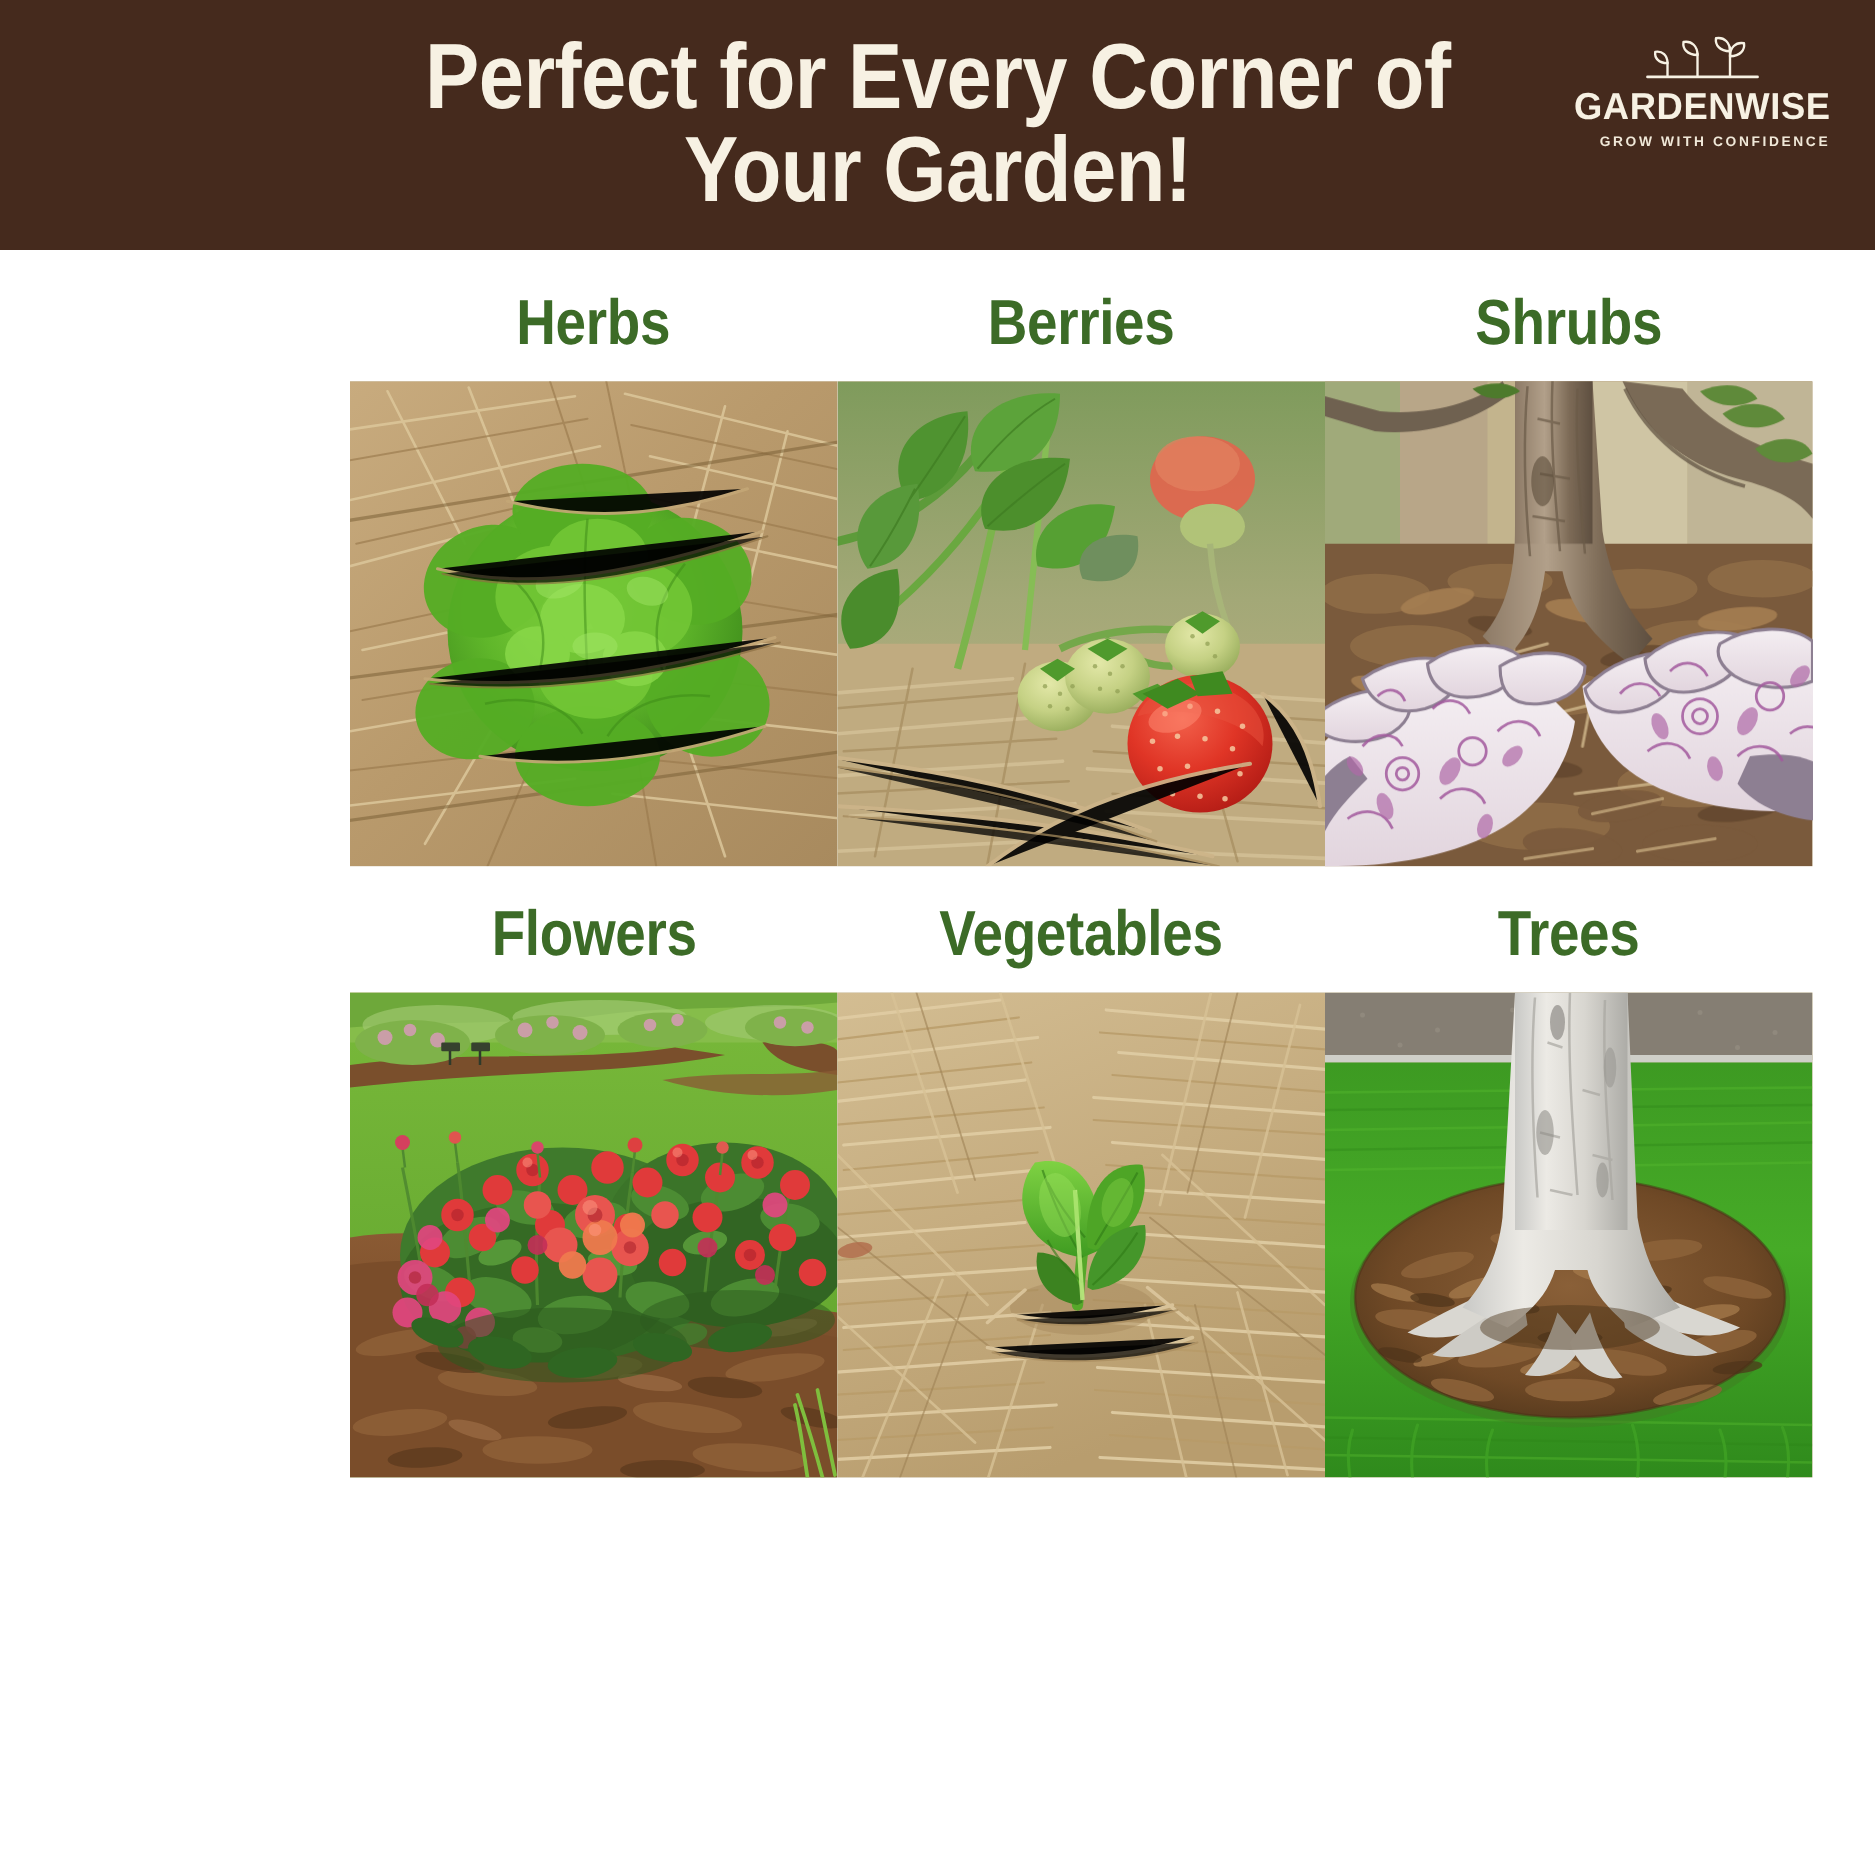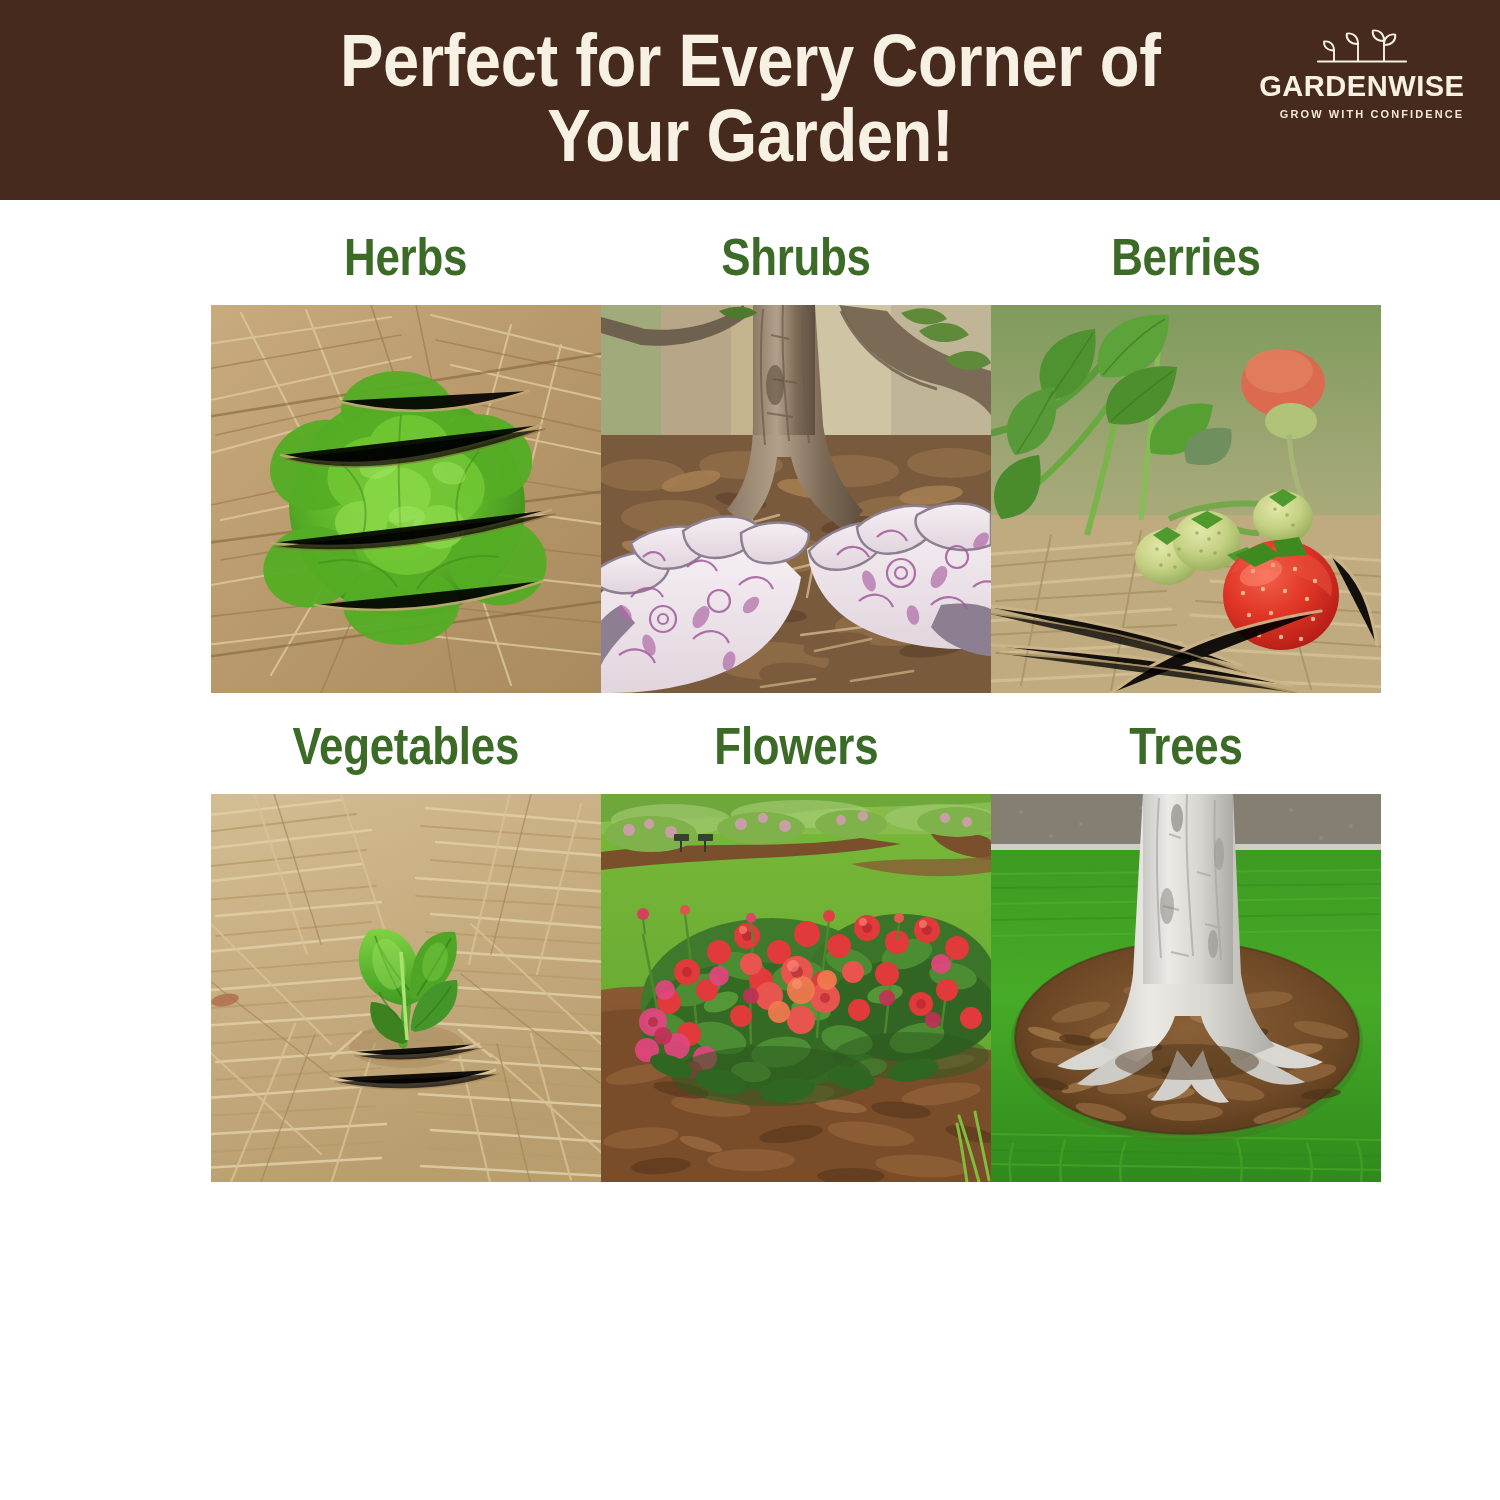--- a/index.html
+++ b/index.html
@@ -76,23 +76,22 @@
 
   
   .grid-area {
     flex:1 1 auto;
     position:relative;
     background:#ffffff;
     padding:32px 50px 0 50px;
   }
   .row {
     display:flex;
-    justify-content:center;
+    justify-content:flex-end;
     width:1400px;
-    margin-left:46px;
   }
   .row + .row { margin-top:28px; }
   .cell { width:390px; display:flex; flex-direction:column; align-items:center; }
   .cell-label {
     color:#3C6B27;
     font-weight:bold;
     font-size:51px;
     line-height:1;
     letter-spacing:-0.3px;
     transform:scaleX(0.86);
@@ -265,185 +264,20 @@
 
             <g stroke="#c4a777" stroke-width="2.4" stroke-linecap="round" opacity="0.9">
               <path d="M70 150 C150 170 240 150 330 120"></path>
               <path d="M60 238 C150 248 250 232 340 205"></path>
               <path d="M104 300 C180 312 260 300 332 276"></path>
               <path d="M126 96 C190 112 250 108 318 86"></path>
             </g>
             <g stroke="#8d7043" stroke-width="1.5" stroke-linecap="round" opacity="0.7">
               <path d="M74 154 C154 174 244 154 334 124"></path>
               <path d="M64 242 C154 252 254 236 344 209"></path>
-            </g>
-          </svg>
-        </div>
-      </div>
-
-      <div class="cell">
-        <div class="cell-label">Shrubs</div>
-        <div class="tile">
-          <svg viewBox="0 0 390 388" preserveAspectRatio="xMidYMid slice">
-            <defs>
-              <linearGradient id="trunkG" x1="0" y1="0" x2="1" y2="0">
-                <stop offset="0%" stop-color="#8d7a66"></stop>
-                <stop offset="38%" stop-color="#b2a08a"></stop>
-                <stop offset="70%" stop-color="#7d6b57"></stop>
-                <stop offset="100%" stop-color="#5e4f40"></stop>
-              </linearGradient>
-              <linearGradient id="gloveG" x1="0" y1="0" x2="0" y2="1">
-                <stop offset="0%" stop-color="#f4eef2"></stop>
-                <stop offset="100%" stop-color="#e2d5de"></stop>
-              </linearGradient>
-            </defs>
-
-            <rect width="390" height="388" fill="#a78f6f"></rect>
-            <rect width="390" height="160" fill="#c3b48d"></rect>
-            <rect x="0" y="0" width="60" height="150" fill="#9aa877" opacity="0.85"></rect>
-            <rect x="60" y="0" width="70" height="150" fill="#b8a688"></rect>
-            <rect x="198" y="0" width="92" height="142" fill="#cfc5a4"></rect>
-            <rect x="290" y="0" width="100" height="150" fill="#c0b596"></rect>
-
-            <rect y="130" width="390" height="258" fill="#7a5a3c"></rect>
-            <g fill="#8c6a45">
-              <ellipse cx="40" cy="170" rx="44" ry="16"></ellipse>
-                <ellipse cx="140" cy="160" rx="42" ry="14"></ellipse>
-              <ellipse cx="250" cy="166" rx="48" ry="16"></ellipse>
-                <ellipse cx="350" cy="158" rx="44" ry="15"></ellipse>
-              <ellipse cx="70" cy="212" rx="50" ry="17"></ellipse>
-                <ellipse cx="300" cy="208" rx="52" ry="17"></ellipse>
-              <ellipse cx="180" cy="250" rx="54" ry="18"></ellipse>
-                <ellipse cx="340" cy="258" rx="48" ry="17"></ellipse>
-              <ellipse cx="60" cy="300" rx="52" ry="18"></ellipse>
-                <ellipse cx="290" cy="322" rx="56" ry="19"></ellipse>
-              <ellipse cx="170" cy="356" rx="58" ry="19"></ellipse>
-            </g>
-            <g fill="#a57e52" opacity="0.9">
-              <ellipse cx="90" cy="176" rx="30" ry="9" transform="rotate(-12 90 176)"></ellipse>
-              <ellipse cx="210" cy="184" rx="34" ry="9" transform="rotate(8 210 184)"></ellipse>
-              <ellipse cx="330" cy="190" rx="32" ry="9" transform="rotate(-6 330 190)"></ellipse>
-              <ellipse cx="50" cy="246" rx="30" ry="8" transform="rotate(14 50 246)"></ellipse>
-              <ellipse cx="300" cy="250" rx="36" ry="9" transform="rotate(-10 300 250)"></ellipse>
-              <ellipse cx="120" cy="290" rx="34" ry="9" transform="rotate(6 120 290)"></ellipse>
-              <ellipse cx="340" cy="300" rx="30" ry="8" transform="rotate(-14 340 300)"></ellipse>
-            </g>
-            <g fill="#5d432b" opacity="0.7">
-              <ellipse cx="140" cy="196" rx="26" ry="7" transform="rotate(10 140 196)"></ellipse>
-              <ellipse cx="250" cy="220" rx="30" ry="8" transform="rotate(-8 250 220)"></ellipse>
-              <ellipse cx="70" cy="262" rx="28" ry="7" transform="rotate(12 70 262)"></ellipse>
-              <ellipse cx="330" cy="344" rx="32" ry="8" transform="rotate(-6 330 344)"></ellipse>
-              <ellipse cx="180" cy="310" rx="26" ry="7" transform="rotate(4 180 310)"></ellipse>
-            </g>
-
-            <g stroke="#cdb489" stroke-width="2.4" stroke-linecap="round" opacity="0.85">
-              <path d="M120 226 L178 210"></path>
-                <path d="M160 272 L216 258"></path>
-                <path d="M250 238 L310 228"></path>
-              <path d="M300 300 L360 288"></path>
-                <path d="M60 330 L118 318"></path>
-                <path d="M200 330 L262 322"></path>
-              <path d="M150 196 L152 238"></path>
-                <path d="M214 250 L206 292"></path>
-            </g>
-
-            <path d="M152 0 L214 0 L222 120 C228 160 244 186 262 206 L244 226 C216 206 196 182 190 152 L176 152 C172 184 162 206 144 222 L126 204 C144 184 152 156 152 116 Z" fill="url(#trunkG)"></path>
-            <rect x="152" y="0" width="62" height="130" fill="url(#trunkG)"></rect>
-
-            <g stroke="#6b5b48" stroke-width="2" fill="none" opacity="0.7">
-              <path d="M162 4 C158 50 160 96 164 140"></path>
-              <path d="M182 0 C180 46 184 92 188 136"></path>
-              <path d="M202 6 C200 52 204 96 208 138"></path>
-              <path d="M170 30 L188 34"></path>
-                <path d="M172 74 L196 78"></path>
-                <path d="M166 108 L192 112"></path>
-            </g>
-            <ellipse cx="174" cy="80" rx="9" ry="20" fill="#5c4c3a" opacity="0.6"></ellipse>
-
-            <path d="M238 0 C256 40 286 66 330 78 C362 86 380 96 390 110 L390 66 C356 56 312 40 286 6 Z" fill="#7a6a56"></path>
-            <path d="M240 6 C258 44 292 72 336 84" stroke="#5d4f3e" stroke-width="3" fill="none" opacity="0.7"></path>
-
-            <path d="M148 10 C120 32 82 44 40 40 L0 28 L0 12 L44 24 C86 28 122 16 142 0 Z" fill="#6f6150"></path>
-
-            <g fill="#5f8a3a">
-              <path d="M318 26 C336 14 358 16 368 30 C352 40 330 40 318 26 Z"></path>
-              <path d="M344 54 C362 42 384 44 390 58 C376 68 356 68 344 54 Z"></path>
-              <path d="M300 8 C318 0 338 2 346 14 C332 22 312 22 300 8 Z"></path>
-            </g>
-            <g fill="#4d7a2c">
-              <path d="M118 6 C132 0 148 0 156 8 C144 16 128 16 118 6 Z"></path>
-            </g>
-
-            <g>
-              <path d="M-10 300 C10 272 44 254 78 248 C112 242 150 244 182 254 L200 272 C196 300 180 330 150 352 C116 376 62 388 10 388 L-10 388 Z" fill="url(#gloveG)"></path>
-
-              <g fill="url(#gloveG)" stroke="#8d7f92" stroke-width="2.5">
-                <path d="M-6 266 C14 250 44 242 66 250 C72 262 66 276 48 284 C26 292 4 288 -6 278 Z"></path>
-                <path d="M30 238 C52 222 86 216 106 228 C110 242 100 256 80 262 C56 268 36 258 30 238 Z"></path>
-                <path d="M82 226 C104 210 138 206 156 220 C158 234 146 248 124 252 C100 256 84 246 82 226 Z"></path>
-                <path d="M140 228 C162 214 194 214 208 228 C208 244 194 256 172 258 C148 260 140 248 140 228 Z"></path>
-              </g>
-
-              <path d="M-10 330 C-2 316 8 306 20 300 L34 318 C22 330 8 344 0 360 Z" fill="#8d7f92"></path>
-
-              <g fill="none" stroke="#a35a9e" stroke-width="2.2" opacity="0.85">
-                <circle cx="62" cy="314" r="13"></circle>
-                  <circle cx="62" cy="314" r="5"></circle>
-                <circle cx="118" cy="296" r="11"></circle>
-                <path d="M30 292 C40 280 56 280 62 292"></path>
-                <path d="M92 334 C104 322 122 324 128 338"></path>
-                <path d="M18 350 C32 340 48 344 54 358"></path>
-                <path d="M138 280 C150 268 166 270 172 284"></path>
-                <path d="M86 262 C96 252 110 254 116 266"></path>
-                <path d="M42 252 C50 244 60 246 64 256"></path>
-              </g>
-              <g fill="#b06aa8" opacity="0.7">
-                <ellipse cx="100" cy="312" rx="7" ry="12" transform="rotate(30 100 312)"></ellipse>
-                <ellipse cx="48" cy="340" rx="6" ry="11" transform="rotate(-20 48 340)"></ellipse>
-                <ellipse cx="150" cy="300" rx="6" ry="10" transform="rotate(44 150 300)"></ellipse>
-                <ellipse cx="24" cy="308" rx="5" ry="9" transform="rotate(-36 24 308)"></ellipse>
-                <ellipse cx="128" cy="356" rx="6" ry="10" transform="rotate(16 128 356)"></ellipse>
-              </g>
-            </g>
-
-            <g>
-              <path d="M206 244 C240 222 286 210 330 212 C360 214 390 222 402 236 L402 340 C360 348 310 344 268 326 C232 310 210 282 206 244 Z" fill="url(#gloveG)"></path>
-              <g fill="url(#gloveG)" stroke="#8d7f92" stroke-width="2.5">
-                <path d="M208 246 C226 226 256 214 282 218 C288 232 280 250 258 260 C232 270 212 264 208 246 Z"></path>
-                <path d="M256 222 C276 204 310 196 334 204 C340 220 328 238 304 246 C278 254 258 244 256 222 Z"></path>
-                <path d="M316 210 C338 196 372 194 390 208 L390 240 C370 248 344 246 328 236 C316 228 312 218 316 210 Z"></path>
-              </g>
-              <path d="M340 300 C368 296 390 300 402 312 L402 352 C372 352 344 340 330 322 Z" fill="#8d7f92"></path>
-              <g fill="none" stroke="#a35a9e" stroke-width="2.2" opacity="0.85">
-                <circle cx="300" cy="268" r="14"></circle>
-                  <circle cx="300" cy="268" r="6"></circle>
-                <circle cx="356" cy="252" r="11"></circle>
-                <path d="M236 250 C246 238 262 240 268 252"></path>
-                <path d="M330 300 C342 288 360 290 366 304"></path>
-                <path d="M258 296 C270 286 286 288 292 302"></path>
-                <path d="M372 282 C384 272 398 276 402 288"></path>
-                <path d="M276 232 C286 222 300 224 306 236"></path>
-              </g>
-              <g fill="#b06aa8" opacity="0.7">
-                <ellipse cx="338" cy="272" rx="7" ry="12" transform="rotate(28 338 272)"></ellipse>
-                <ellipse cx="268" cy="276" rx="6" ry="11" transform="rotate(-22 268 276)"></ellipse>
-                <ellipse cx="380" cy="236" rx="6" ry="10" transform="rotate(40 380 236)"></ellipse>
-                <ellipse cx="312" cy="310" rx="6" ry="10" transform="rotate(-14 312 310)"></ellipse>
-              </g>
-            </g>
-
-            <g fill="#7a5a3c" opacity="0.9">
-              <ellipse cx="236" cy="340" rx="34" ry="12" transform="rotate(-8 236 340)"></ellipse>
-              <ellipse cx="198" cy="372" rx="40" ry="14" transform="rotate(6 198 372)"></ellipse>
-              <ellipse cx="300" cy="370" rx="46" ry="15"></ellipse>
-            </g>
-            <g stroke="#c4a87c" stroke-width="2.6" stroke-linecap="round" opacity="0.8">
-              <path d="M214 346 L270 334"></path>
-                <path d="M250 376 L312 366"></path>
-                <path d="M160 382 L214 374"></path>
             </g>
           </svg>
         </div>
       </div>
 
       <div class="cell">
         <div class="cell-label">Berries</div>
         <div class="tile">
           <svg viewBox="0 0 390 388" preserveAspectRatio="xMidYMid slice">
             <defs>
@@ -591,154 +425,188 @@
               <path d="M340 250 C368 270 380 300 386 340"></path>
             </g>
             <g stroke="#a58a5c" stroke-width="1.8" stroke-linecap="round" opacity="0.75">
               <path d="M-5 308 C95 320 175 338 255 368"></path>
               <path d="M5 348 C105 354 205 364 305 388"></path>
             </g>
           </svg>
         </div>
       </div>
 
-    </div>
-
-    <div class="row">
-
       <div class="cell">
-        <div class="cell-label">Vegetables</div>
+        <div class="cell-label">Shrubs</div>
         <div class="tile">
           <svg viewBox="0 0 390 388" preserveAspectRatio="xMidYMid slice">
             <defs>
-              <linearGradient id="strawbg2" x1="0" y1="0" x2="0.4" y2="1">
-                <stop offset="0%" stop-color="#d3bd92"></stop>
-                <stop offset="50%" stop-color="#c6ad80"></stop>
-                <stop offset="100%" stop-color="#b89d6e"></stop>
+              <linearGradient id="trunkG" x1="0" y1="0" x2="1" y2="0">
+                <stop offset="0%" stop-color="#8d7a66"></stop>
+                <stop offset="38%" stop-color="#b2a08a"></stop>
+                <stop offset="70%" stop-color="#7d6b57"></stop>
+                <stop offset="100%" stop-color="#5e4f40"></stop>
               </linearGradient>
-              <linearGradient id="sproutG" x1="0" y1="0" x2="0" y2="1">
-                <stop offset="0%" stop-color="#7fd243"></stop>
-                <stop offset="100%" stop-color="#3f9b21"></stop>
+              <linearGradient id="gloveG" x1="0" y1="0" x2="0" y2="1">
+                <stop offset="0%" stop-color="#f4eef2"></stop>
+                <stop offset="100%" stop-color="#e2d5de"></stop>
               </linearGradient>
             </defs>
-            <rect width="390" height="388" fill="url(#strawbg2)"></rect>
-
-            <g stroke="#e0cda4" stroke-width="2.6" stroke-linecap="round" opacity="0.9">
-              <path d="M-10 22 L130 6"></path>
-                <path d="M0 54 L160 36"></path>
-                <path d="M-8 88 L150 70"></path>
-              <path d="M5 122 L170 108"></path>
-                <path d="M-5 158 L160 142"></path>
-                <path d="M0 196 L150 184"></path>
-              <path d="M-10 232 L165 220"></path>
-                <path d="M5 268 L170 256"></path>
-                <path d="M-5 304 L160 292"></path>
-              <path d="M0 340 L175 330"></path>
-                <path d="M-8 374 L170 364"></path>
-              <path d="M215 14 L398 30"></path>
-                <path d="M225 48 L396 62"></path>
-                <path d="M205 84 L398 98"></path>
-              <path d="M220 120 L397 134"></path>
-                <path d="M210 156 L395 168"></path>
-                <path d="M225 192 L398 204"></path>
-              <path d="M205 228 L396 240"></path>
-                <path d="M218 264 L397 276"></path>
-                <path d="M208 300 L395 312"></path>
-              <path d="M220 336 L398 348"></path>
-                <path d="M210 372 L396 382"></path>
-            </g>
-            <g stroke="#b89b68" stroke-width="1.8" stroke-linecap="round" opacity="0.8">
-              <path d="M-5 38 L145 20"></path>
-                <path d="M0 72 L155 56"></path>
-                <path d="M-5 106 L165 92"></path>
-              <path d="M5 142 L160 128"></path>
-                <path d="M-5 178 L150 166"></path>
-                <path d="M0 214 L165 202"></path>
-              <path d="M-5 250 L160 238"></path>
-                <path d="M5 286 L170 274"></path>
-                <path d="M-5 322 L165 312"></path>
-              <path d="M0 358 L172 348"></path>
-              <path d="M210 32 L398 46"></path>
-                <path d="M220 66 L396 80"></path>
-                <path d="M205 102 L398 114"></path>
-              <path d="M215 138 L397 150"></path>
-                <path d="M208 174 L395 186"></path>
-                <path d="M220 210 L398 222"></path>
-              <path d="M205 246 L396 258"></path>
-                <path d="M215 282 L397 294"></path>
-                <path d="M206 318 L395 330"></path>
-              <path d="M218 354 L398 366"></path>
-            </g>
-
-            <g stroke="#d8c296" stroke-width="2.2" stroke-linecap="round" opacity="0.8">
-              <path d="M40 -10 L96 160"></path>
-                <path d="M130 0 L178 150"></path>
-                <path d="M300 -5 L258 170"></path>
-              <path d="M370 10 L326 180"></path>
-                <path d="M20 388 L84 230"></path>
-                <path d="M120 390 L164 250"></path>
-              <path d="M280 392 L246 250"></path>
-                <path d="M360 386 L320 240"></path>
-              <path d="M-10 120 L120 250"></path>
-                <path d="M260 130 L390 250"></path>
-              <path d="M-10 250 L110 360"></path>
-                <path d="M280 260 L392 360"></path>
-            </g>
-            <g stroke="#9e8256" stroke-width="1.5" stroke-linecap="round" opacity="0.6">
-              <path d="M60 -10 L110 150"></path>
-                <path d="M320 0 L280 160"></path>
-              <path d="M50 388 L104 240"></path>
-                <path d="M320 392 L286 250"></path>
-              <path d="M-10 180 L130 290"></path>
-                <path d="M250 180 L390 290"></path>
-            </g>
-
-            <ellipse cx="196" cy="252" rx="58" ry="22" fill="#a5875a" opacity="0.45"></ellipse>
+
+            <rect width="390" height="388" fill="#a78f6f"></rect>
+            <rect width="390" height="160" fill="#c3b48d"></rect>
+            <rect x="0" y="0" width="60" height="150" fill="#9aa877" opacity="0.85"></rect>
+            <rect x="60" y="0" width="70" height="150" fill="#b8a688"></rect>
+            <rect x="198" y="0" width="92" height="142" fill="#cfc5a4"></rect>
+            <rect x="290" y="0" width="100" height="150" fill="#c0b596"></rect>
+
+            <rect y="130" width="390" height="258" fill="#7a5a3c"></rect>
+            <g fill="#8c6a45">
+              <ellipse cx="40" cy="170" rx="44" ry="16"></ellipse>
+                <ellipse cx="140" cy="160" rx="42" ry="14"></ellipse>
+              <ellipse cx="250" cy="166" rx="48" ry="16"></ellipse>
+                <ellipse cx="350" cy="158" rx="44" ry="15"></ellipse>
+              <ellipse cx="70" cy="212" rx="50" ry="17"></ellipse>
+                <ellipse cx="300" cy="208" rx="52" ry="17"></ellipse>
+              <ellipse cx="180" cy="250" rx="54" ry="18"></ellipse>
+                <ellipse cx="340" cy="258" rx="48" ry="17"></ellipse>
+              <ellipse cx="60" cy="300" rx="52" ry="18"></ellipse>
+                <ellipse cx="290" cy="322" rx="56" ry="19"></ellipse>
+              <ellipse cx="170" cy="356" rx="58" ry="19"></ellipse>
+            </g>
+            <g fill="#a57e52" opacity="0.9">
+              <ellipse cx="90" cy="176" rx="30" ry="9" transform="rotate(-12 90 176)"></ellipse>
+              <ellipse cx="210" cy="184" rx="34" ry="9" transform="rotate(8 210 184)"></ellipse>
+              <ellipse cx="330" cy="190" rx="32" ry="9" transform="rotate(-6 330 190)"></ellipse>
+              <ellipse cx="50" cy="246" rx="30" ry="8" transform="rotate(14 50 246)"></ellipse>
+              <ellipse cx="300" cy="250" rx="36" ry="9" transform="rotate(-10 300 250)"></ellipse>
+              <ellipse cx="120" cy="290" rx="34" ry="9" transform="rotate(6 120 290)"></ellipse>
+              <ellipse cx="340" cy="300" rx="30" ry="8" transform="rotate(-14 340 300)"></ellipse>
+            </g>
+            <g fill="#5d432b" opacity="0.7">
+              <ellipse cx="140" cy="196" rx="26" ry="7" transform="rotate(10 140 196)"></ellipse>
+              <ellipse cx="250" cy="220" rx="30" ry="8" transform="rotate(-8 250 220)"></ellipse>
+              <ellipse cx="70" cy="262" rx="28" ry="7" transform="rotate(12 70 262)"></ellipse>
+              <ellipse cx="330" cy="344" rx="32" ry="8" transform="rotate(-6 330 344)"></ellipse>
+              <ellipse cx="180" cy="310" rx="26" ry="7" transform="rotate(4 180 310)"></ellipse>
+            </g>
+
+            <g stroke="#cdb489" stroke-width="2.4" stroke-linecap="round" opacity="0.85">
+              <path d="M120 226 L178 210"></path>
+                <path d="M160 272 L216 258"></path>
+                <path d="M250 238 L310 228"></path>
+              <path d="M300 300 L360 288"></path>
+                <path d="M60 330 L118 318"></path>
+                <path d="M200 330 L262 322"></path>
+              <path d="M150 196 L152 238"></path>
+                <path d="M214 250 L206 292"></path>
+            </g>
+
+            <path d="M152 0 L214 0 L222 120 C228 160 244 186 262 206 L244 226 C216 206 196 182 190 152 L176 152 C172 184 162 206 144 222 L126 204 C144 184 152 156 152 116 Z" fill="url(#trunkG)"></path>
+            <rect x="152" y="0" width="62" height="130" fill="url(#trunkG)"></rect>
+
+            <g stroke="#6b5b48" stroke-width="2" fill="none" opacity="0.7">
+              <path d="M162 4 C158 50 160 96 164 140"></path>
+              <path d="M182 0 C180 46 184 92 188 136"></path>
+              <path d="M202 6 C200 52 204 96 208 138"></path>
+              <path d="M170 30 L188 34"></path>
+                <path d="M172 74 L196 78"></path>
+                <path d="M166 108 L192 112"></path>
+            </g>
+            <ellipse cx="174" cy="80" rx="9" ry="20" fill="#5c4c3a" opacity="0.6"></ellipse>
+
+            <path d="M238 0 C256 40 286 66 330 78 C362 86 380 96 390 110 L390 66 C356 56 312 40 286 6 Z" fill="#7a6a56"></path>
+            <path d="M240 6 C258 44 292 72 336 84" stroke="#5d4f3e" stroke-width="3" fill="none" opacity="0.7"></path>
+
+            <path d="M148 10 C120 32 82 44 40 40 L0 28 L0 12 L44 24 C86 28 122 16 142 0 Z" fill="#6f6150"></path>
+
+            <g fill="#5f8a3a">
+              <path d="M318 26 C336 14 358 16 368 30 C352 40 330 40 318 26 Z"></path>
+              <path d="M344 54 C362 42 384 44 390 58 C376 68 356 68 344 54 Z"></path>
+              <path d="M300 8 C318 0 338 2 346 14 C332 22 312 22 300 8 Z"></path>
+            </g>
+            <g fill="#4d7a2c">
+              <path d="M118 6 C132 0 148 0 156 8 C144 16 128 16 118 6 Z"></path>
+            </g>
 
             <g>
-
-              <path d="M192 250 C194 226 196 206 198 190" stroke="#56a82a" stroke-width="9" fill="none" stroke-linecap="round"></path>
-
-              <path d="M196 212 C150 206 136 164 158 136 C192 128 214 158 210 206 Z" fill="url(#sproutG)"></path>
-
-              <path d="M206 206 C234 198 252 168 244 138 C214 134 196 164 200 204 Z" fill="#4ea526"></path>
-
-              <path d="M204 238 C232 234 250 212 246 186 C218 186 200 208 200 236 Z" fill="#45962a"></path>
-
-              <path d="M192 250 C168 246 156 228 160 208 C182 208 194 226 196 248 Z" fill="#3c8320"></path>
-
-              <g stroke="#2f7a16" stroke-width="1.8" fill="none" opacity="0.6">
-                <path d="M196 212 C182 190 172 166 164 142"></path>
-                <path d="M198 196 C186 182 176 168 168 152"></path>
-                <path d="M196 232 C184 222 174 210 168 198"></path>
-                <path d="M206 202 C218 182 230 162 240 144"></path>
-                <path d="M204 234 C218 222 230 208 240 192"></path>
-              </g>
-
-              <path d="M196 246 C194 214 192 184 190 158" stroke="#c2ec86" stroke-width="3.5" fill="none" opacity="0.85"></path>
-
-              <ellipse cx="178" cy="170" rx="16" ry="26" fill="#9ae05a" opacity="0.45" transform="rotate(-14 178 170)"></ellipse>
-              <ellipse cx="224" cy="168" rx="12" ry="20" fill="#8ed94e" opacity="0.35" transform="rotate(16 224 168)"></ellipse>
-            </g>
-
-            <g stroke="#dcc79e" stroke-width="2.8" stroke-linecap="round" opacity="0.9">
-              <path d="M140 258 C180 266 230 262 268 250"></path>
-              <path d="M120 284 C170 296 240 292 284 276"></path>
-              <path d="M150 238 L120 264"></path>
-              <path d="M248 236 L280 262"></path>
-            </g>
-            <g stroke="#a98c5e" stroke-width="1.6" stroke-linecap="round" opacity="0.7">
-              <path d="M144 262 C184 270 234 266 272 254"></path>
-              <path d="M124 288 C174 300 244 296 288 280"></path>
-            </g>
-
-            <ellipse cx="14" cy="206" rx="14" ry="6" fill="#b06a4a" opacity="0.8" transform="rotate(-10 14 206)"></ellipse>
+              <path d="M-10 300 C10 272 44 254 78 248 C112 242 150 244 182 254 L200 272 C196 300 180 330 150 352 C116 376 62 388 10 388 L-10 388 Z" fill="url(#gloveG)"></path>
+
+              <g fill="url(#gloveG)" stroke="#8d7f92" stroke-width="2.5">
+                <path d="M-6 266 C14 250 44 242 66 250 C72 262 66 276 48 284 C26 292 4 288 -6 278 Z"></path>
+                <path d="M30 238 C52 222 86 216 106 228 C110 242 100 256 80 262 C56 268 36 258 30 238 Z"></path>
+                <path d="M82 226 C104 210 138 206 156 220 C158 234 146 248 124 252 C100 256 84 246 82 226 Z"></path>
+                <path d="M140 228 C162 214 194 214 208 228 C208 244 194 256 172 258 C148 260 140 248 140 228 Z"></path>
+              </g>
+
+              <path d="M-10 330 C-2 316 8 306 20 300 L34 318 C22 330 8 344 0 360 Z" fill="#8d7f92"></path>
+
+              <g fill="none" stroke="#a35a9e" stroke-width="2.2" opacity="0.85">
+                <circle cx="62" cy="314" r="13"></circle>
+                  <circle cx="62" cy="314" r="5"></circle>
+                <circle cx="118" cy="296" r="11"></circle>
+                <path d="M30 292 C40 280 56 280 62 292"></path>
+                <path d="M92 334 C104 322 122 324 128 338"></path>
+                <path d="M18 350 C32 340 48 344 54 358"></path>
+                <path d="M138 280 C150 268 166 270 172 284"></path>
+                <path d="M86 262 C96 252 110 254 116 266"></path>
+                <path d="M42 252 C50 244 60 246 64 256"></path>
+              </g>
+              <g fill="#b06aa8" opacity="0.7">
+                <ellipse cx="100" cy="312" rx="7" ry="12" transform="rotate(30 100 312)"></ellipse>
+                <ellipse cx="48" cy="340" rx="6" ry="11" transform="rotate(-20 48 340)"></ellipse>
+                <ellipse cx="150" cy="300" rx="6" ry="10" transform="rotate(44 150 300)"></ellipse>
+                <ellipse cx="24" cy="308" rx="5" ry="9" transform="rotate(-36 24 308)"></ellipse>
+                <ellipse cx="128" cy="356" rx="6" ry="10" transform="rotate(16 128 356)"></ellipse>
+              </g>
+            </g>
+
+            <g>
+              <path d="M206 244 C240 222 286 210 330 212 C360 214 390 222 402 236 L402 340 C360 348 310 344 268 326 C232 310 210 282 206 244 Z" fill="url(#gloveG)"></path>
+              <g fill="url(#gloveG)" stroke="#8d7f92" stroke-width="2.5">
+                <path d="M208 246 C226 226 256 214 282 218 C288 232 280 250 258 260 C232 270 212 264 208 246 Z"></path>
+                <path d="M256 222 C276 204 310 196 334 204 C340 220 328 238 304 246 C278 254 258 244 256 222 Z"></path>
+                <path d="M316 210 C338 196 372 194 390 208 L390 240 C370 248 344 246 328 236 C316 228 312 218 316 210 Z"></path>
+              </g>
+              <path d="M340 300 C368 296 390 300 402 312 L402 352 C372 352 344 340 330 322 Z" fill="#8d7f92"></path>
+              <g fill="none" stroke="#a35a9e" stroke-width="2.2" opacity="0.85">
+                <circle cx="300" cy="268" r="14"></circle>
+                  <circle cx="300" cy="268" r="6"></circle>
+                <circle cx="356" cy="252" r="11"></circle>
+                <path d="M236 250 C246 238 262 240 268 252"></path>
+                <path d="M330 300 C342 288 360 290 366 304"></path>
+                <path d="M258 296 C270 286 286 288 292 302"></path>
+                <path d="M372 282 C384 272 398 276 402 288"></path>
+                <path d="M276 232 C286 222 300 224 306 236"></path>
+              </g>
+              <g fill="#b06aa8" opacity="0.7">
+                <ellipse cx="338" cy="272" rx="7" ry="12" transform="rotate(28 338 272)"></ellipse>
+                <ellipse cx="268" cy="276" rx="6" ry="11" transform="rotate(-22 268 276)"></ellipse>
+                <ellipse cx="380" cy="236" rx="6" ry="10" transform="rotate(40 380 236)"></ellipse>
+                <ellipse cx="312" cy="310" rx="6" ry="10" transform="rotate(-14 312 310)"></ellipse>
+              </g>
+            </g>
+
+            <g fill="#7a5a3c" opacity="0.9">
+              <ellipse cx="236" cy="340" rx="34" ry="12" transform="rotate(-8 236 340)"></ellipse>
+              <ellipse cx="198" cy="372" rx="40" ry="14" transform="rotate(6 198 372)"></ellipse>
+              <ellipse cx="300" cy="370" rx="46" ry="15"></ellipse>
+            </g>
+            <g stroke="#c4a87c" stroke-width="2.6" stroke-linecap="round" opacity="0.8">
+              <path d="M214 346 L270 334"></path>
+                <path d="M250 376 L312 366"></path>
+                <path d="M160 382 L214 374"></path>
+            </g>
           </svg>
         </div>
       </div>
+
+    </div>
+
+    <div class="row">
 
       <div class="cell">
         <div class="cell-label">Flowers</div>
         <div class="tile">
           <svg viewBox="0 0 390 388" preserveAspectRatio="xMidYMid slice">
             <defs>
               <linearGradient id="lawnG" x1="0" y1="0" x2="0" y2="1">
                 <stop offset="0%" stop-color="#79b93a"></stop>
                 <stop offset="100%" stop-color="#5da22c"></stop>
               </linearGradient>
@@ -956,20 +824,151 @@
                 <ellipse cx="250" cy="284" rx="24" ry="11" transform="rotate(10 250 284)"></ellipse>
                 <ellipse cx="312" cy="276" rx="26" ry="11" transform="rotate(-10 312 276)"></ellipse>
                 <ellipse cx="70" cy="272" rx="22" ry="10" transform="rotate(20 70 272)"></ellipse>
               </g>
             </g>
           </svg>
         </div>
       </div>
 
       <div class="cell">
+        <div class="cell-label">Vegetables</div>
+        <div class="tile">
+          <svg viewBox="0 0 390 388" preserveAspectRatio="xMidYMid slice">
+            <defs>
+              <linearGradient id="strawbg2" x1="0" y1="0" x2="0.4" y2="1">
+                <stop offset="0%" stop-color="#d3bd92"></stop>
+                <stop offset="50%" stop-color="#c6ad80"></stop>
+                <stop offset="100%" stop-color="#b89d6e"></stop>
+              </linearGradient>
+              <linearGradient id="sproutG" x1="0" y1="0" x2="0" y2="1">
+                <stop offset="0%" stop-color="#7fd243"></stop>
+                <stop offset="100%" stop-color="#3f9b21"></stop>
+              </linearGradient>
+            </defs>
+            <rect width="390" height="388" fill="url(#strawbg2)"></rect>
+
+            <g stroke="#e0cda4" stroke-width="2.6" stroke-linecap="round" opacity="0.9">
+              <path d="M-10 22 L130 6"></path>
+                <path d="M0 54 L160 36"></path>
+                <path d="M-8 88 L150 70"></path>
+              <path d="M5 122 L170 108"></path>
+                <path d="M-5 158 L160 142"></path>
+                <path d="M0 196 L150 184"></path>
+              <path d="M-10 232 L165 220"></path>
+                <path d="M5 268 L170 256"></path>
+                <path d="M-5 304 L160 292"></path>
+              <path d="M0 340 L175 330"></path>
+                <path d="M-8 374 L170 364"></path>
+              <path d="M215 14 L398 30"></path>
+                <path d="M225 48 L396 62"></path>
+                <path d="M205 84 L398 98"></path>
+              <path d="M220 120 L397 134"></path>
+                <path d="M210 156 L395 168"></path>
+                <path d="M225 192 L398 204"></path>
+              <path d="M205 228 L396 240"></path>
+                <path d="M218 264 L397 276"></path>
+                <path d="M208 300 L395 312"></path>
+              <path d="M220 336 L398 348"></path>
+                <path d="M210 372 L396 382"></path>
+            </g>
+            <g stroke="#b89b68" stroke-width="1.8" stroke-linecap="round" opacity="0.8">
+              <path d="M-5 38 L145 20"></path>
+                <path d="M0 72 L155 56"></path>
+                <path d="M-5 106 L165 92"></path>
+              <path d="M5 142 L160 128"></path>
+                <path d="M-5 178 L150 166"></path>
+                <path d="M0 214 L165 202"></path>
+              <path d="M-5 250 L160 238"></path>
+                <path d="M5 286 L170 274"></path>
+                <path d="M-5 322 L165 312"></path>
+              <path d="M0 358 L172 348"></path>
+              <path d="M210 32 L398 46"></path>
+                <path d="M220 66 L396 80"></path>
+                <path d="M205 102 L398 114"></path>
+              <path d="M215 138 L397 150"></path>
+                <path d="M208 174 L395 186"></path>
+                <path d="M220 210 L398 222"></path>
+              <path d="M205 246 L396 258"></path>
+                <path d="M215 282 L397 294"></path>
+                <path d="M206 318 L395 330"></path>
+              <path d="M218 354 L398 366"></path>
+            </g>
+
+            <g stroke="#d8c296" stroke-width="2.2" stroke-linecap="round" opacity="0.8">
+              <path d="M40 -10 L96 160"></path>
+                <path d="M130 0 L178 150"></path>
+                <path d="M300 -5 L258 170"></path>
+              <path d="M370 10 L326 180"></path>
+                <path d="M20 388 L84 230"></path>
+                <path d="M120 390 L164 250"></path>
+              <path d="M280 392 L246 250"></path>
+                <path d="M360 386 L320 240"></path>
+              <path d="M-10 120 L120 250"></path>
+                <path d="M260 130 L390 250"></path>
+              <path d="M-10 250 L110 360"></path>
+                <path d="M280 260 L392 360"></path>
+            </g>
+            <g stroke="#9e8256" stroke-width="1.5" stroke-linecap="round" opacity="0.6">
+              <path d="M60 -10 L110 150"></path>
+                <path d="M320 0 L280 160"></path>
+              <path d="M50 388 L104 240"></path>
+                <path d="M320 392 L286 250"></path>
+              <path d="M-10 180 L130 290"></path>
+                <path d="M250 180 L390 290"></path>
+            </g>
+
+            <ellipse cx="196" cy="252" rx="58" ry="22" fill="#a5875a" opacity="0.45"></ellipse>
+
+            <g>
+
+              <path d="M192 250 C194 226 196 206 198 190" stroke="#56a82a" stroke-width="9" fill="none" stroke-linecap="round"></path>
+
+              <path d="M196 212 C150 206 136 164 158 136 C192 128 214 158 210 206 Z" fill="url(#sproutG)"></path>
+
+              <path d="M206 206 C234 198 252 168 244 138 C214 134 196 164 200 204 Z" fill="#4ea526"></path>
+
+              <path d="M204 238 C232 234 250 212 246 186 C218 186 200 208 200 236 Z" fill="#45962a"></path>
+
+              <path d="M192 250 C168 246 156 228 160 208 C182 208 194 226 196 248 Z" fill="#3c8320"></path>
+
+              <g stroke="#2f7a16" stroke-width="1.8" fill="none" opacity="0.6">
+                <path d="M196 212 C182 190 172 166 164 142"></path>
+                <path d="M198 196 C186 182 176 168 168 152"></path>
+                <path d="M196 232 C184 222 174 210 168 198"></path>
+                <path d="M206 202 C218 182 230 162 240 144"></path>
+                <path d="M204 234 C218 222 230 208 240 192"></path>
+              </g>
+
+              <path d="M196 246 C194 214 192 184 190 158" stroke="#c2ec86" stroke-width="3.5" fill="none" opacity="0.85"></path>
+
+              <ellipse cx="178" cy="170" rx="16" ry="26" fill="#9ae05a" opacity="0.45" transform="rotate(-14 178 170)"></ellipse>
+              <ellipse cx="224" cy="168" rx="12" ry="20" fill="#8ed94e" opacity="0.35" transform="rotate(16 224 168)"></ellipse>
+            </g>
+
+            <g stroke="#dcc79e" stroke-width="2.8" stroke-linecap="round" opacity="0.9">
+              <path d="M140 258 C180 266 230 262 268 250"></path>
+              <path d="M120 284 C170 296 240 292 284 276"></path>
+              <path d="M150 238 L120 264"></path>
+              <path d="M248 236 L280 262"></path>
+            </g>
+            <g stroke="#a98c5e" stroke-width="1.6" stroke-linecap="round" opacity="0.7">
+              <path d="M144 262 C184 270 234 266 272 254"></path>
+              <path d="M124 288 C174 300 244 296 288 280"></path>
+            </g>
+
+            <ellipse cx="14" cy="206" rx="14" ry="6" fill="#b06a4a" opacity="0.8" transform="rotate(-10 14 206)"></ellipse>
+          </svg>
+        </div>
+      </div>
+
+      <div class="cell">
         <div class="cell-label">Trees</div>
         <div class="tile">
           <svg viewBox="0 0 390 388" preserveAspectRatio="xMidYMid slice">
             <defs>
               <linearGradient id="lawn2" x1="0" y1="0" x2="0" y2="1">
                 <stop offset="0%" stop-color="#3d9a22"></stop>
                 <stop offset="45%" stop-color="#46ab27"></stop>
                 <stop offset="100%" stop-color="#2f8a1c"></stop>
               </linearGradient>
               <radialGradient id="mulchRing" cx="50%" cy="45%" r="60%">

